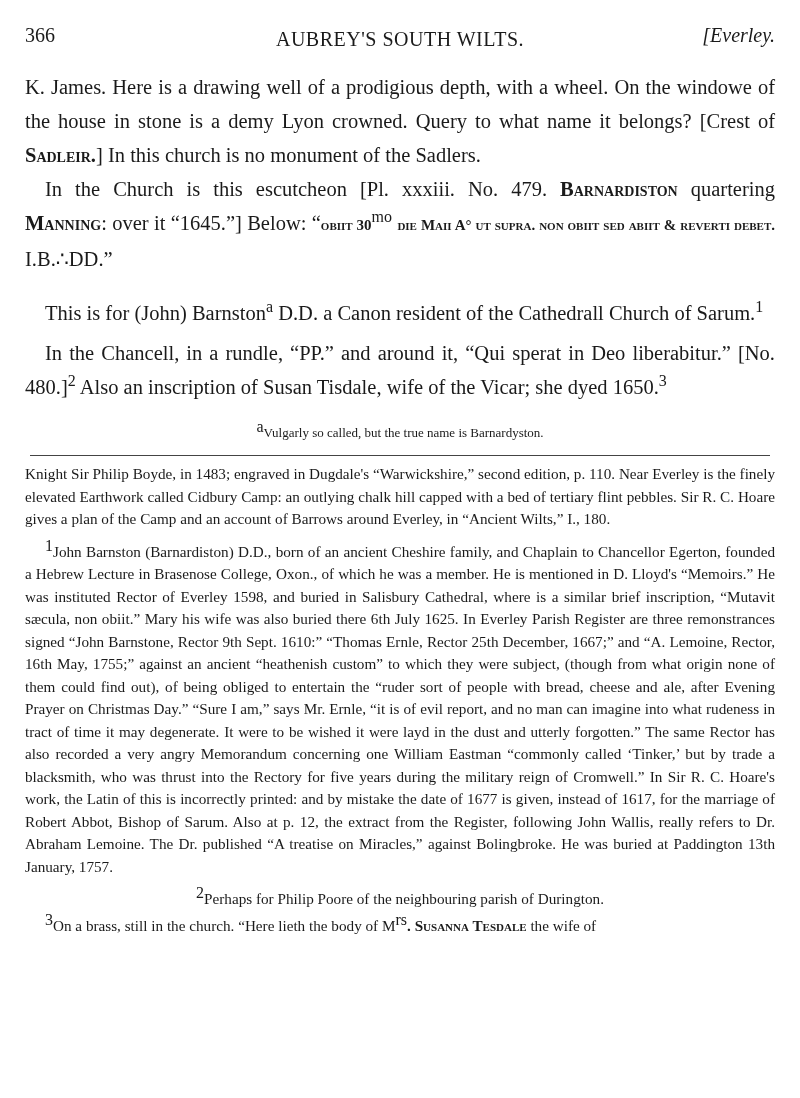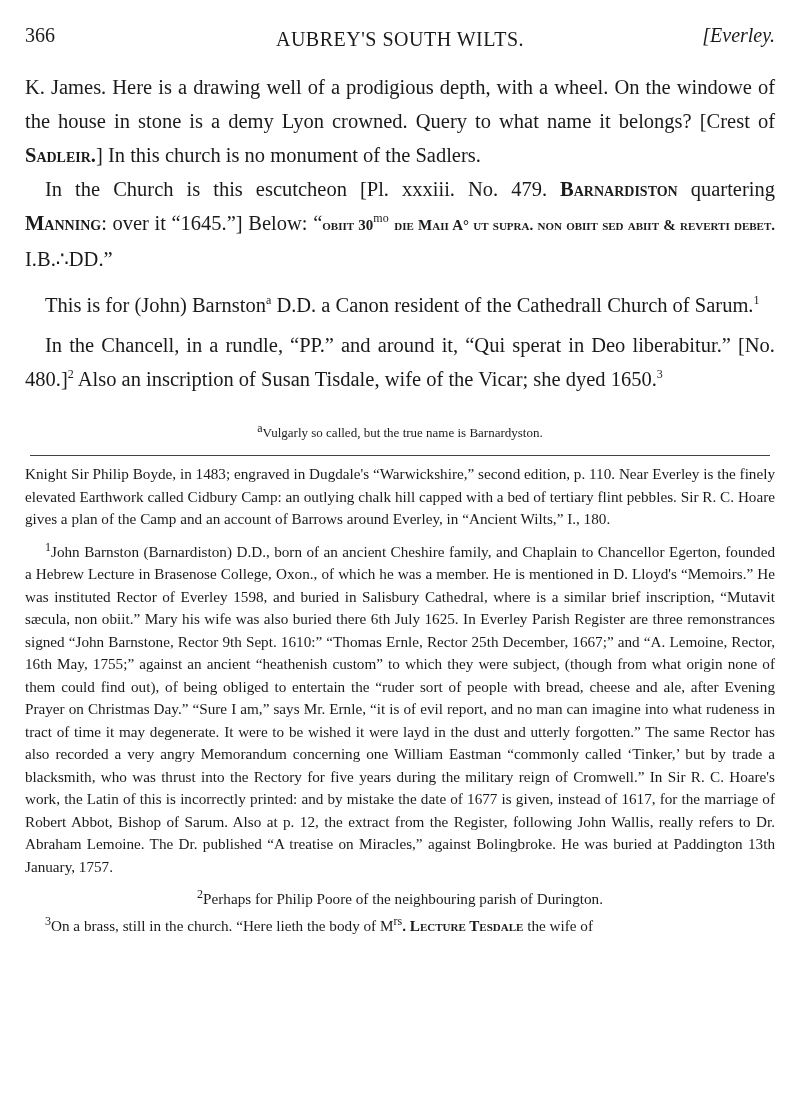--- a/index.html
+++ b/index.html
@@ -8,21 +8,21 @@
   .page { position: absolute; left: 0; top: 0; width: 800px; height: 962px; }
   .header { position: absolute; left: 25px; right: 25px; top: 24px; height: 30px; font-size: 20px; }
   .pgnum { position: absolute; left: 0; top: 0; }
   .running { position: absolute; left: 0; right: 0; text-align: center; top: 4px; font-size: 20px; letter-spacing: 0.5px; }
   .sect { position: absolute; right: 0; top: 0; font-style: italic; }
   .main { position: absolute; left: 25px; width: 750px; top: 70px; font-size: 20.5px; line-height: 34px; text-align: justify; }
   .main p { margin: 0; }
   .ind { text-indent: 20px; }
   .sc { font-variant: small-caps; font-weight: bold; }
   .it { }
-  sup { font-size: 12px; line-height: 0; vertical-align: super; }
+  sup { font-size: 16px; line-height: 0; vertical-align: super; }
   .fn-a { position: absolute; left: 0; right: 0; top: 425px; text-align: center; font-size: 13px; }
   .rule { position: absolute; left: 30px; width: 740px; top: 455px; border-top: 1px solid #444; }
   .notes { position: absolute; left: 25px; width: 750px; top: 463px; font-size: 15.2px; line-height: 22.5px; text-align: justify; }
   .notes p { margin: 0; }
   .gap { margin-top: 10px !important; }
   .center { text-align: center; text-indent: 0; }
 </style>
 </head>
 <body>
 
@@ -30,27 +30,27 @@
 
   <div class="header">
     <span class="pgnum">366</span>
     <span class="running">AUBREY'S SOUTH WILTS.</span>
     <span class="sect">[Everley.</span>
   </div>
 
   <div class="main">
     <p><span>K. James.   Here is a drawing well of a prodigious depth, with a wheel.   On the windowe of the house in stone is a demy Lyon crowned.   </span><span class="it">Query</span><span> to what name it belongs?   [Crest of </span><span class="sc">Sadleir.</span><span>]   In this church is no monument of the Sadlers.</span></p>
     <p class="ind"><span>In the Church is this escutcheon [Pl. xxxiii. No. 479.   </span><span class="sc">Barnardiston</span><span> quartering </span><span class="sc">Manning</span><span>: over it “1645.”]   Below: “</span><span class="sc" style="font-size:15px">obiit 30</span><sup>mo</sup> <span class="sc" style="font-size:15px">die Maii A° ut supra. non obiit sed abiit &amp; reverti debet.</span><span>   I.B.∴DD.”</span></p>
-    <p class="ind" style="margin-top:12px"><span>This is for (John) Barnston</span><sup>a</sup><span> D.D. a Canon resident of the Cathedrall Church of Sarum.</span><sup>1</sup></p>
+    <p class="ind" style="margin-top:20px"><span>This is for (John) Barnston</span><sup>a</sup><span> D.D. a Canon resident of the Cathedrall Church of Sarum.</span><sup>1</sup></p>
     <p class="ind" style="margin-top:6px"><span>In the Chancell, in a rundle, “PP.” and around it, “Qui sperat in Deo liberabitur.” [No. 480.]</span><sup>2</sup><span>   Also an inscription of Susan Tisdale, wife of the Vicar; she dyed 1650.</span><sup>3</sup></p>
   </div>
 
   <div class="fn-a"><sup>a</sup><span>Vulgarly so called, but the true name is Barnardyston.</span></div>
 
   <div class="rule"></div>
 
   <div class="notes">
     <p>Knight Sir Philip Boyde, in 1483; engraved in Dugdale's “Warwickshire,” second edition, p. 110. Near Everley is the finely elevated Earthwork called Cidbury Camp: an outlying chalk hill capped with a bed of tertiary flint pebbles.   Sir R. C. Hoare gives a plan of the Camp and an account of Barrows around Everley, in “Ancient Wilts,” I., 180.</p>
     <p class="ind gap"><sup>1</sup><span>John Barnston (Barnardiston) D.D., born of an ancient Cheshire family, and Chaplain to Chancellor Egerton, founded a Hebrew Lecture in Brasenose College, Oxon., of which he was a member.   He is mentioned in D. Lloyd's “Memoirs.”   He was instituted Rector of Everley 1598, and buried in Salisbury Cathedral, where is a similar brief inscription, “Mutavit sæcula, non obiit.” Mary his wife was also buried there 6th July 1625.   In Everley Parish Register are three remonstrances signed “John Barnstone, Rector 9th Sept. 1610:” “Thomas Ernle, Rector 25th December, 1667;” and “A. Lemoine, Rector, 16th May, 1755;” against an ancient “heathenish custom” to which they were subject, (though from what origin none of them could find out), of being obliged to entertain the “ruder sort of people with bread, cheese and ale, after Evening Prayer on Christmas Day.”   “Sure I am,” says Mr. Ernle, “it is of evil report, and no man can imagine into what rudeness in tract of time it may degenerate.   It were to be wished it were layd in the dust and utterly forgotten.”   The same Rector has also recorded a very angry Memorandum concerning one William Eastman “commonly called ‘Tinker,’ but by trade a blacksmith, who was thrust into the Rectory for five years during the military reign of Cromwell.”   In Sir R. C. Hoare's work, the Latin of this is incorrectly printed: and by mistake the date of 1677 is given, instead of 1617, for the marriage of Robert Abbot, Bishop of Sarum.   Also at p. 12, the extract from the Register, following John Wallis, really refers to Dr. Abraham Lemoine.   The Dr. published “A treatise on Miracles,” against Bolingbroke.   He was buried at Paddington 13th January, 1757.</span></p>
     <p class="center gap"><sup>2</sup><span>Perhaps for Philip Poore of the neighbouring parish of Durington.</span></p>
-    <p class="ind" style="margin-top:4px"><sup>3</sup><span>On a brass, still in the church.   “Here lieth the body of M</span><sup>rs</sup><span class="sc">. Lecture Tesdale</span><span> the wife of</span></p>
+    <p class="ind" style="margin-top:4px"><sup>3</sup><span>On a brass, still in the church.   “Here lieth the body of M</span><sup>rs</sup><span class="sc">. Susanna Tesdale</span><span> the wife of</span></p>
   </div>
 </div>
 
 </body></html>

